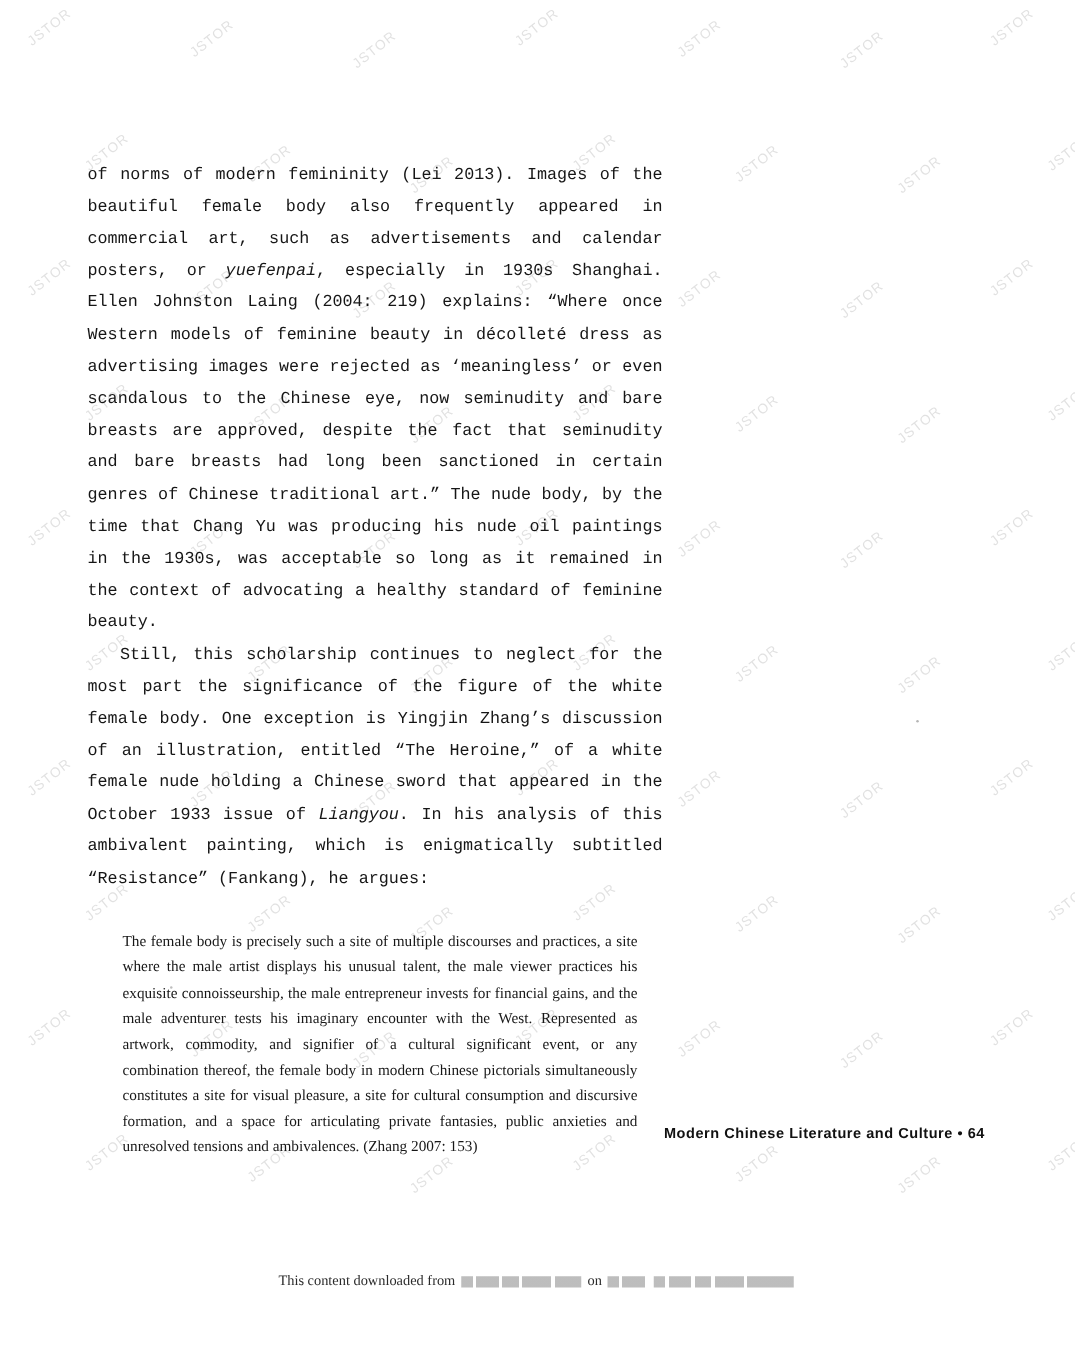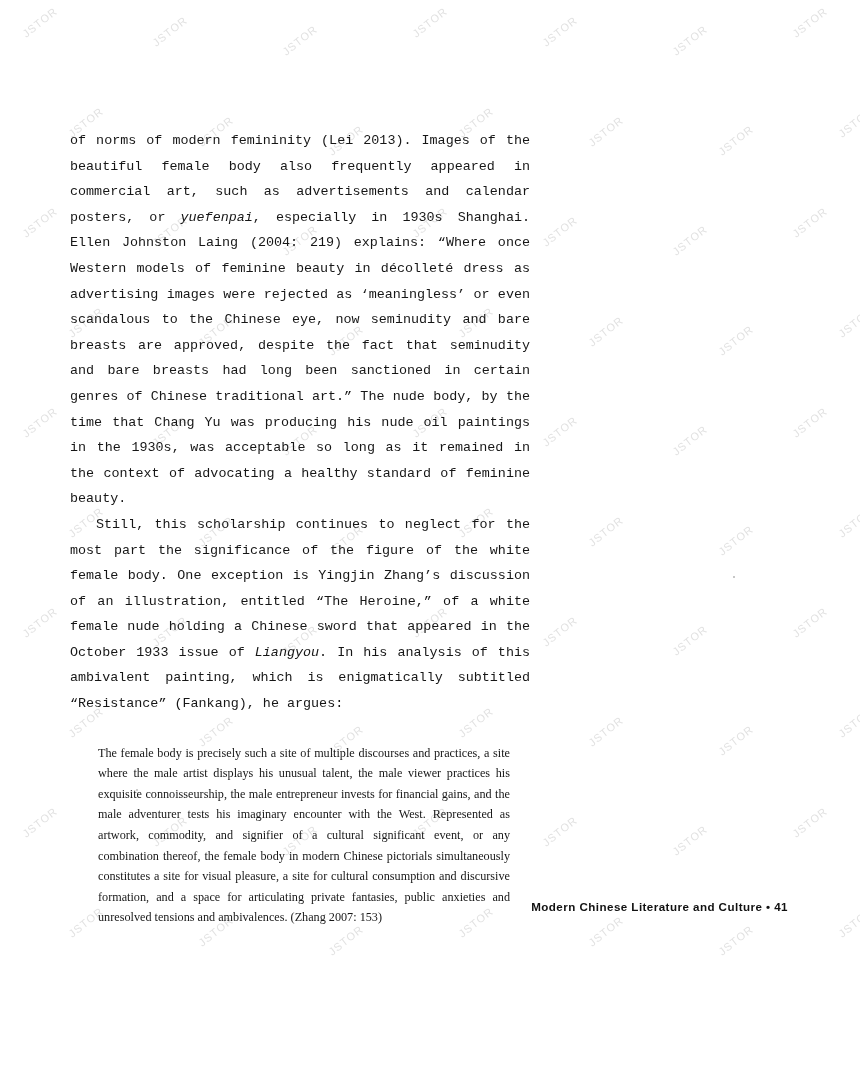--- a/index.html
+++ b/index.html
@@ -229,18 +229,25 @@
 
     <p class="body-par indent" id="para2">Still, this scholarship continues to neglect for the most part the significance of the figure of the white female body. One exception is Yingjin Zhang’s discussion of an illustration, entitled “The Heroine,” of a white female nude holding a Chinese sword that appeared in the October 1933 issue of <i>Liangyou</i>. In his analysis of this ambivalent painting, which is enigmatically subtitled “Resistance” (Fankang), he argues:</p>
 
     <div class="blockquote">
       <p>The female body is precisely such a site of multiple discourses and practices, a site where the male artist displays his unusual talent, the male viewer practices his exquisite connoisseurship, the male entrepreneur invests for financial gains, and the male adventurer tests his imaginary encounter with the West. Represented as artwork, commodity, and signifier of a cultural significant event, or any combination thereof, the female body in modern Chinese pictorials simultaneously constitutes a site for visual pleasure, a site for cultural consumption and discursive formation, and a space for articulating private fantasies, public anxieties and unresolved tensions and ambivalences. (Zhang 2007: 153)</p>
     </div>
 
 
   </div>
 
-  <div class="running-foot">Modern Chinese Literature and Culture • 41</div>
+  <div class="running-foot">Modern Chinese Literature and Culture • 64</div>
 
   <div class="jstor-footer">
+    <div>
+      <span>This content downloaded from</span>
+      <span class="redacted r1"></span>
+      <span>on</span>
+      <span class="redacted r2"></span>
+      <span class="redacted r3"></span>
+    </div>
   </div>
 
 </div>
 
 </body></html>

